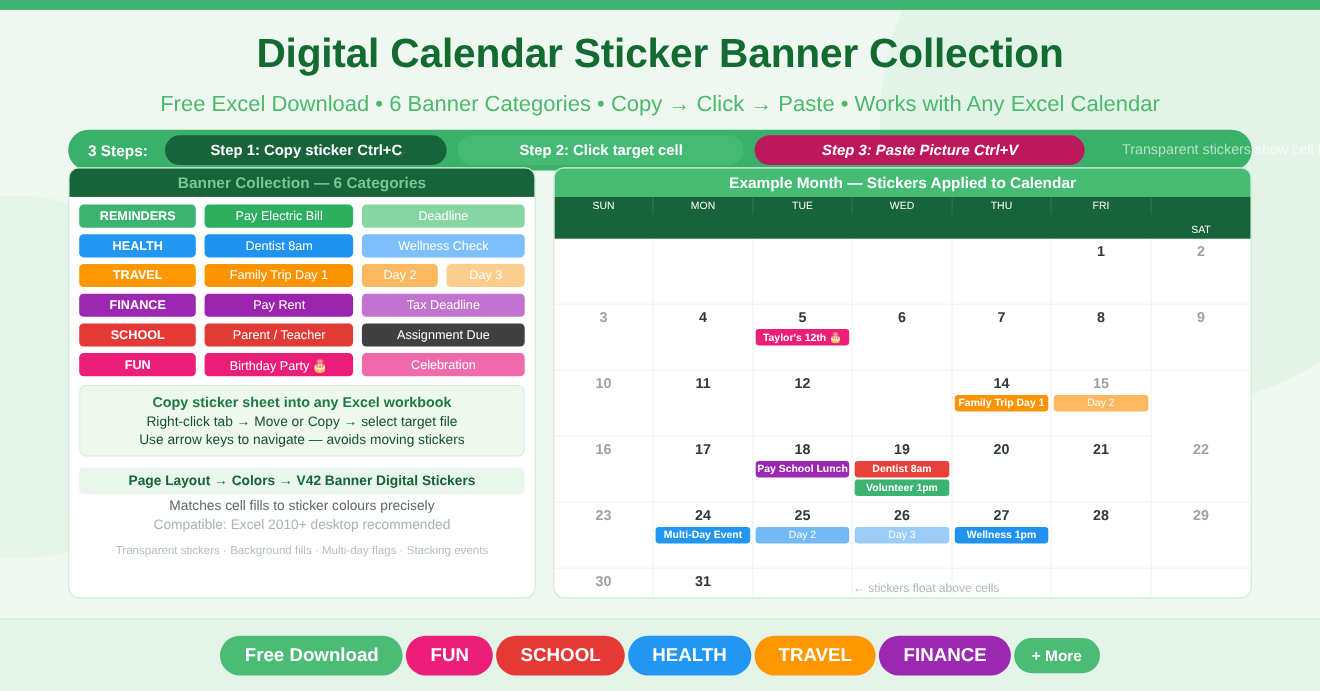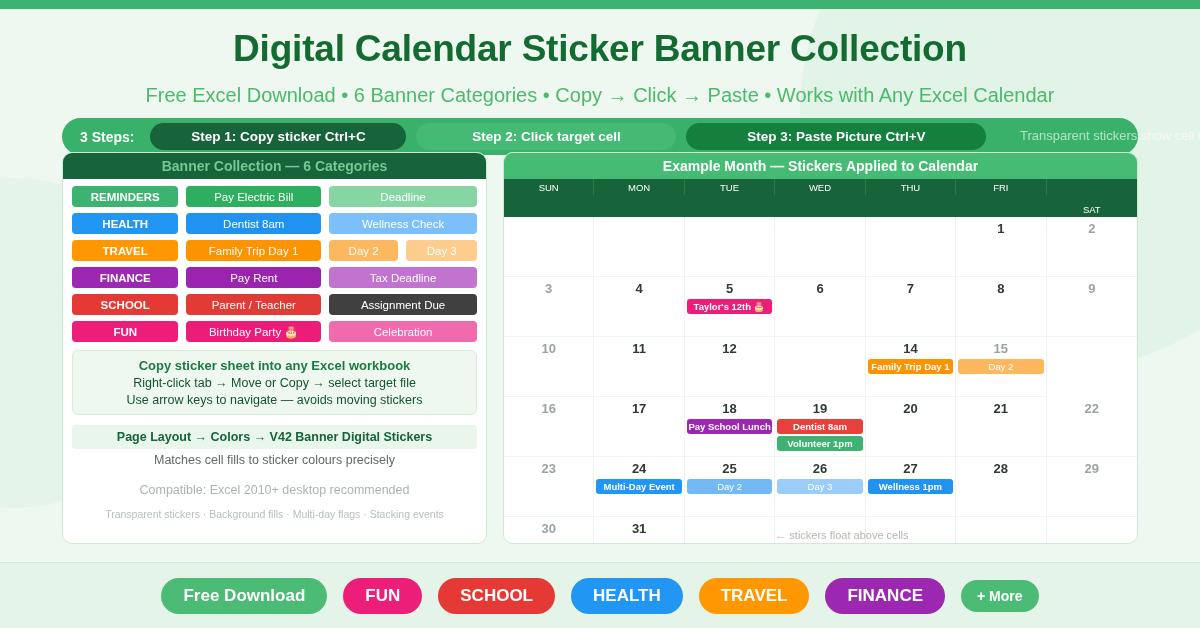--- a/index.html
+++ b/index.html
@@ -52,21 +52,21 @@
     display: flex; align-items: center; padding-left: 18px; gap: 10px;
   }
   .steps-label { font-size: 14px; font-weight: bold; color: #ffffff; margin-right: 6px; }
   .step-pill {
     height: 27px; border-radius: 14px; display: flex; align-items: center;
     justify-content: center; color: #ffffff; font-size: 13.5px; font-weight: bold;
     padding: 0 16px; white-space: nowrap;
   }
   .step-1 { background: #17633a; min-width: 256px; }
   .step-2 { background: #45ba74; min-width: 260px; }
-  .step-3 { background: #15803d; min-width: 300px; }
+  .step-3 { background: #be185d; min-width: 300px; font-style: italic; }
   .steps-note {
     position: absolute; left: 958px; top: 10px;
     font-size: 13px; color: #ffffff; opacity: 0.62; white-space: nowrap;
     z-index: 4;
   }
 
   
   .panels { position: absolute; left: 62px; top: 152px; width: 1076px; z-index: 3;
             display: flex; gap: 16px; }
   .panel {
@@ -101,21 +101,21 @@
   }
   .notebox-a { background: #eef8ef; border: 1px solid #d5eed9; }
   .note-title { font-size: 13px; font-weight: bold; color: #1d7a42; }
   .note-line { font-size: 12.5px; color: #14532d; margin-top: 3px; }
   .ribbon {
     margin: 10px 9px 0 9px; background: #e9f6ec; border-radius: 4px;
     padding: 5px 0; text-align: center;
     font-size: 12.5px; font-weight: bold; color: #17633a;
   }
   .sub-line { text-align: center; font-size: 12.5px; color: #5d6b63; margin-top: 4px; }
-  .sub-line-faint { text-align: center; font-size: 12.5px; color: #aab5ad; margin-top: 16px; }
+  .sub-line-faint { text-align: center; font-size: 12.5px; color: #aab5ad; margin-top: 3px; }
   .tiny-line { text-align: center; font-size: 10.5px; color: #b6c0b8; margin-top: 11px; }
 
   
   .cal-dow { display: grid; grid-template-columns: repeat(7, 1fr); background: #17633a; }
   .dow {
     height: 16px; display: flex; align-items: center; justify-content: center;
     font-size: 9.5px; color: #ffffff; border-right: 1px solid #2b7a4e;
   }
   .dow:last-child { border-right: none; margin-top: 22px; }
   .cal-grid { display: grid; grid-template-columns: repeat(7, 1fr); }
@@ -143,21 +143,21 @@
   }
   .cal-note2 {
     position: absolute; top: 29px; left: -90px; width: 280px; text-align: center;
     font-size: 11px; color: #b0bab3; white-space: nowrap;
   }
 
   
   .footer {
     position: absolute; left: 0; bottom: 0; width: 1200px; height: 66px;
     background: #e5f4e9; border-top: 1px solid #d2ead7;
-    display: flex; align-items: center; justify-content: center; gap: 16px;
+    display: flex; align-items: center; justify-content: center; gap: 3px;
     z-index: 5;
   }
   .fbtn {
     height: 36px; border-radius: 18px; display: flex; align-items: center;
     justify-content: center; color: #ffffff; font-size: 17px; font-weight: bold;
     padding: 0 22px; white-space: nowrap; border: none; cursor: pointer;
     font-family: "Liberation Sans", sans-serif;
   }
   .fbtn.small { font-size: 14px; padding: 0 16px; height: 32px; }
 </style>

